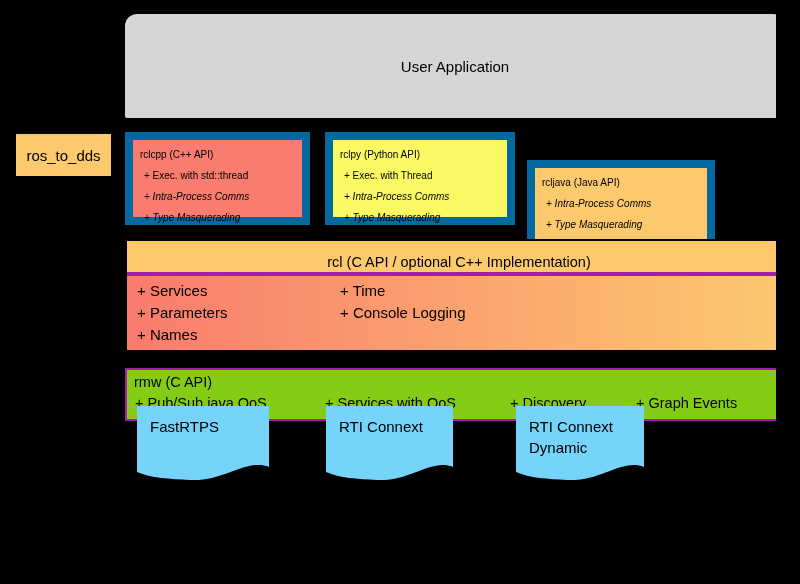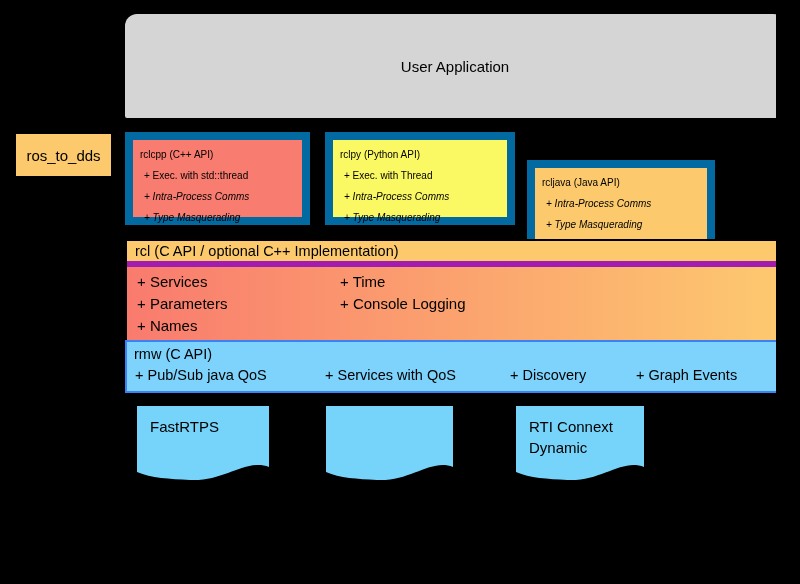--- a/index.html
+++ b/index.html
@@ -43,37 +43,37 @@
   .lib-rcljava { left: 527px; width: 188px; background: #fcca6d; margin-top: 28px; }
   .lib-item { padding-left: 4px; }
   .italic { font-style: italic; }
 
   
   .rcl {
     left: 125px; top: 239px; width: 660px; height: 99px;
     border: 2px solid #000; background: #fcca6d;
   }
   .rcl-header {
-    height: 19px; border-bottom: 6px solid #a21caf;
+    height: 19px; border-bottom: 4px solid #a21caf;
     background: #fcca6d;
-    padding: 1px 0 0 8px; font-size: 14.5px; line-height: 18px;
+    padding: 12px 0 0 8px; font-size: 14.5px; line-height: 18px; text-align: center;
   }
   .rcl-body {
     position: relative; height: 74px;
     background: linear-gradient(to right, #f97b6e, #fdc96f);
     font-size: 15px; line-height: 22px;
   }
   .rcl-col { position: absolute; top: 4px; white-space: nowrap; }
   .rcl-col-1 { left: 10px; }
   .rcl-col-2 { left: 213px; }
 
   
   .rmw {
-    left: 125px; top: 340px; width: 660px; height: 53px;
-    border: 2px solid #3b82f6; background: #7dd3fc;
+    left: 125px; top: 368px; width: 660px; height: 53px;
+    border: 2px solid #a21caf; background: #84cc16;
     font-size: 14.5px;
   }
   .rmw-title { position: absolute; left: 7px; top: 4px; }
   .rmw-item { position: absolute; top: 25px; white-space: nowrap; }
   .rmw-item-0 { left: 8px; }
   .rmw-item-1 { left: 198px; }
   .rmw-item-2 { left: 383px; }
   .rmw-item-3 { left: 509px; }
 
   
@@ -147,20 +147,21 @@
     <svg viewBox="0 0 130 78" preserveAspectRatio="none">
       <path d="M0 0 H130 V61 C108 52 86 76 52 74 C32 73 14 72 0 66 Z" fill="#76d3fa"></path>
     </svg>
     <div class="dds-label">FastRTPS</div>
   </div>
 
   <div class="dds dds-connext">
     <svg viewBox="0 0 130 78" preserveAspectRatio="none">
       <path d="M0 0 H130 V61 C108 52 86 76 52 74 C32 73 14 72 0 66 Z" fill="#76d3fa"></path>
     </svg>
+    <div class="dds-label">RTI Connext</div>
   </div>
 
   <div class="dds dds-connext-dyn">
     <svg viewBox="0 0 130 78" preserveAspectRatio="none">
       <path d="M0 0 H130 V61 C108 52 86 76 52 74 C32 73 14 72 0 66 Z" fill="#76d3fa"></path>
     </svg>
     <div class="dds-label">RTI Connext Dynamic</div>
   </div>
 
 </div>

